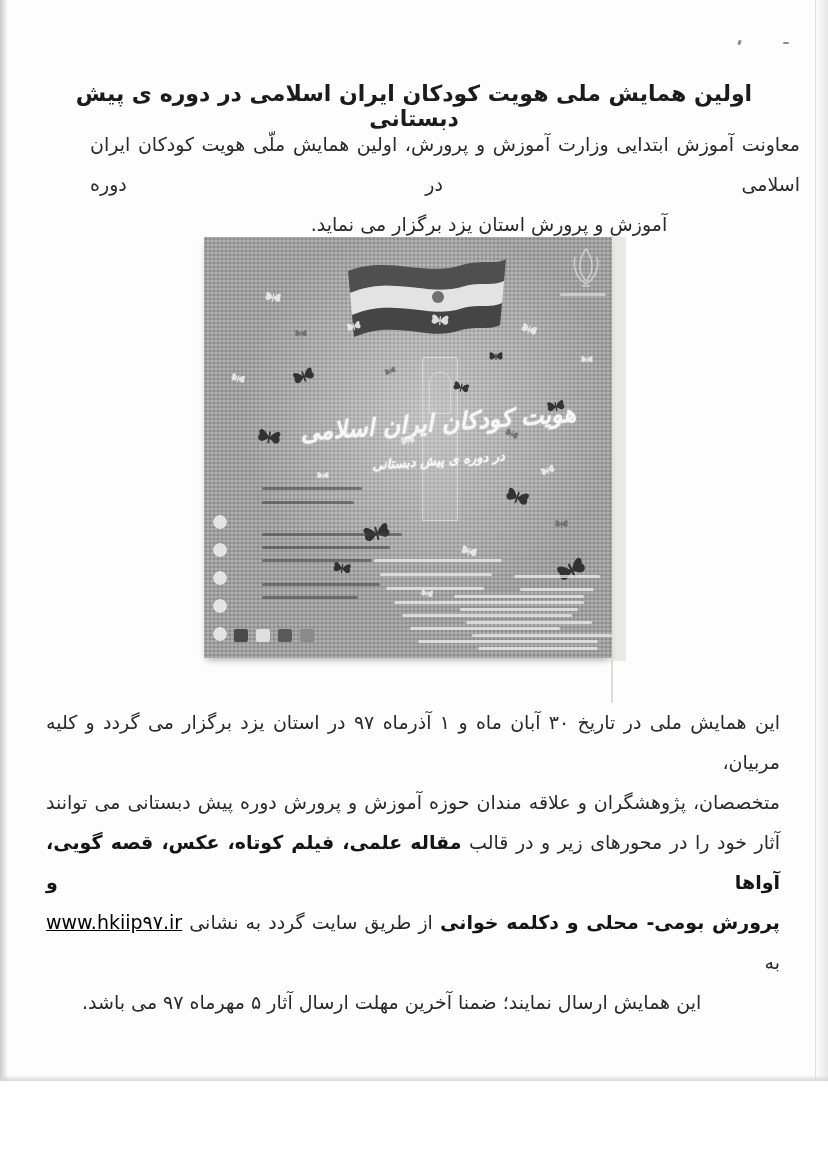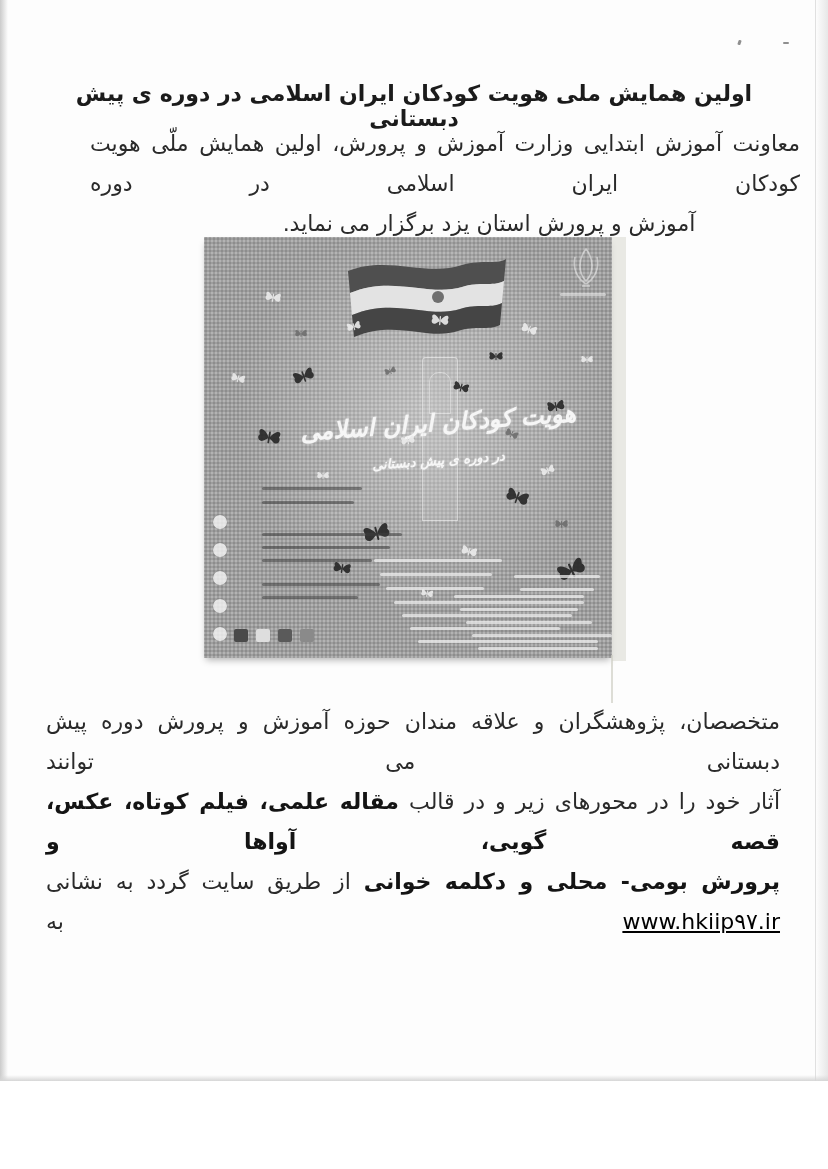--- a/index.html
+++ b/index.html
@@ -15,21 +15,21 @@
     border-left:1px solid #e0e0e0;}
   .edge-bottom{position:absolute;left:0;right:0;bottom:0;height:6px;
     background:linear-gradient(0deg,#d6d6d6,rgba(255,255,255,0));}
   .speck{position:absolute;background:#8f8f8f;border-radius:1px;}
   .speck.s1{left:738px;top:40px;width:3px;height:5px;transform:rotate(20deg);}
   .speck.s2{left:783px;top:42px;width:6px;height:2px;}
 
   
   .doc-title{position:absolute;top:66px;left:50px;right:50px;direction:rtl;
     text-align:center;font-size:22px;font-weight:bold;color:#1b1b1b;}
-  .para{position:absolute;direction:rtl;font-size:22px;line-height:40px;color:#2a2a2a;}
+  .para{position:absolute;direction:rtl;font-size:19px;line-height:40px;color:#2a2a2a;}
   .para1{top:124px;right:28px;left:90px;}
   .para2{top:702px;right:48px;left:46px;}
   .jl{text-align:justify;text-align-last:justify;}
   .cl{text-align:center;padding-left:88px;}
   .ll{text-align:left;padding-left:36px;}
   .b{font-weight:bold;color:#141414;}
   .lnk{direction:ltr;unicode-bidi:embed;text-decoration:underline;color:#000000;}
 
   
   .poster{position:absolute;left:204px;top:237px;width:408px;height:421px;
@@ -213,23 +213,25 @@
         <div class="logo-sq" style="left: 30px; background: rgb(74, 74, 74);"></div>
         <div class="logo-sq" style="left: 52px; background: rgb(222, 222, 222);"></div>
         <div class="logo-sq" style="left: 74px; background: rgb(90, 90, 90);"></div>
         <div class="logo-sq" style="left: 96px; background: rgb(138, 138, 138);"></div>
       </div>
   </div>
   <div class="scan-strip"></div>
   <div class="scan-line"></div>
 
   <div class="para para2">
+    <div class="jl">این همایش ملی در تاریخ ۳۰ آبان ماه و ۱ آذرماه ۹۷ در استان یزد برگزار می گردد و کلیه مربیان،</div>
     <div class="jl">متخصصان، پژوهشگران و علاقه مندان حوزه آموزش و پرورش دوره پیش دبستانی می توانند</div>
     <div class="jl"><span>آثار خود را در محورهای زیر و در قالب </span><span class="b">مقاله علمی، فیلم کوتاه، عکس، قصه گویی، آواها و</span></div>
     <div class="jl"><span class="b">پرورش بومی- محلی و دکلمه خوانی</span><span> از طریق سایت گردد به نشانی </span><a class="lnk" href="#">www.hkiip۹۷.ir</a><span> به</span></div>
+    <div class="ll">این همایش ارسال نمایند؛ ضمنا آخرین مهلت ارسال آثار ۵ مهرماه ۹۷ می باشد.</div>
   </div>
 
   <div class="wm">
     <span style="color:#f2f2f2;">salmas</span>
       <span style="color:#e08a12;">.cfu.ac.ir</span>
   </div>
 
   <svg width="0" height="0" style="position:absolute">
     <defs>
       <symbol id="bflysym" viewBox="0 0 24 24">

